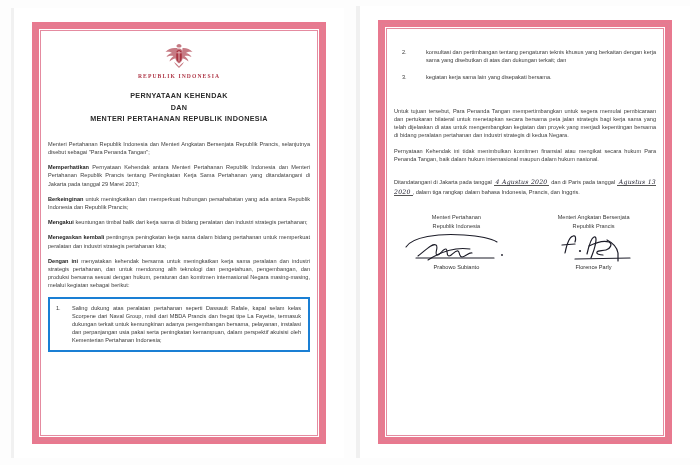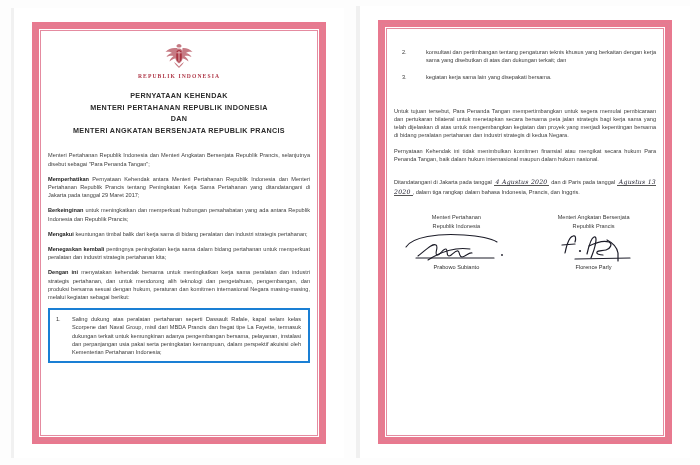--- a/index.html
+++ b/index.html
@@ -230,23 +230,22 @@
               <rect x="29.2" y="18" width="1.6" height="21"></rect>
               <path d="M24.6 21 h10.8 v1.4 h-10.8z"></path>
             </g>
           </svg>
         </span>
         <div class="republik-label">REPUBLIK INDONESIA</div>
       </div>
 
       <div class="title-block">
         <div class="tline">PERNYATAAN KEHENDAK</div>
+        <div class="tline">DAN</div>
         <div class="tline">MENTERI PERTAHANAN REPUBLIK INDONESIA</div>
-        <div class="tline">DAN</div>
-        <div class="tline">MENTERI ANGKATAN BERSENJATA REPUBLIK PRANCIS</div>
       </div>
 
       <div class="body-text">
 
         <p class="para"><span>Menteri Pertahanan Republik Indonesia dan Menteri Angkatan Bersenjata Republik Prancis, selanjutnya disebut sebagai "Para Penanda Tangan";</span></p>
 
         <p class="para"><b>Memperhatikan</b>
            <span>Pernyataan Kehendak antara Menteri Pertahanan Republik Indonesia dan Menteri Pertahanan Republik Prancis tentang Peningkatan Kerja Sama Pertahanan yang ditandatangani di Jakarta pada tanggal 29 Maret 2017;</span></p>
 
         <p class="para"><b>Berkeinginan</b>

